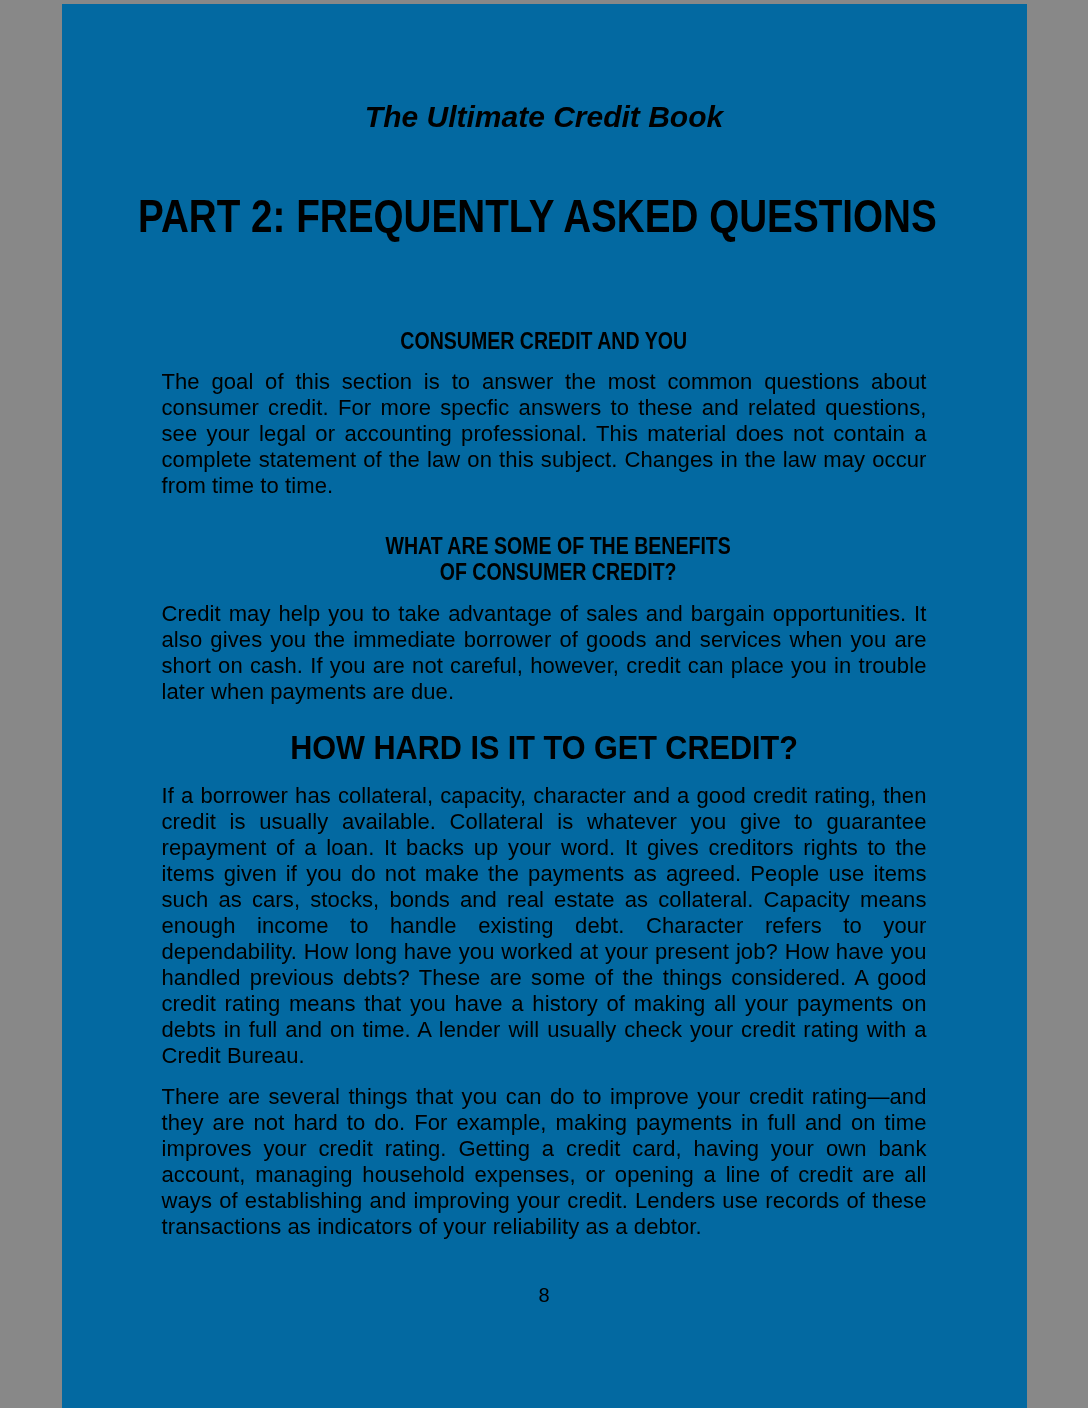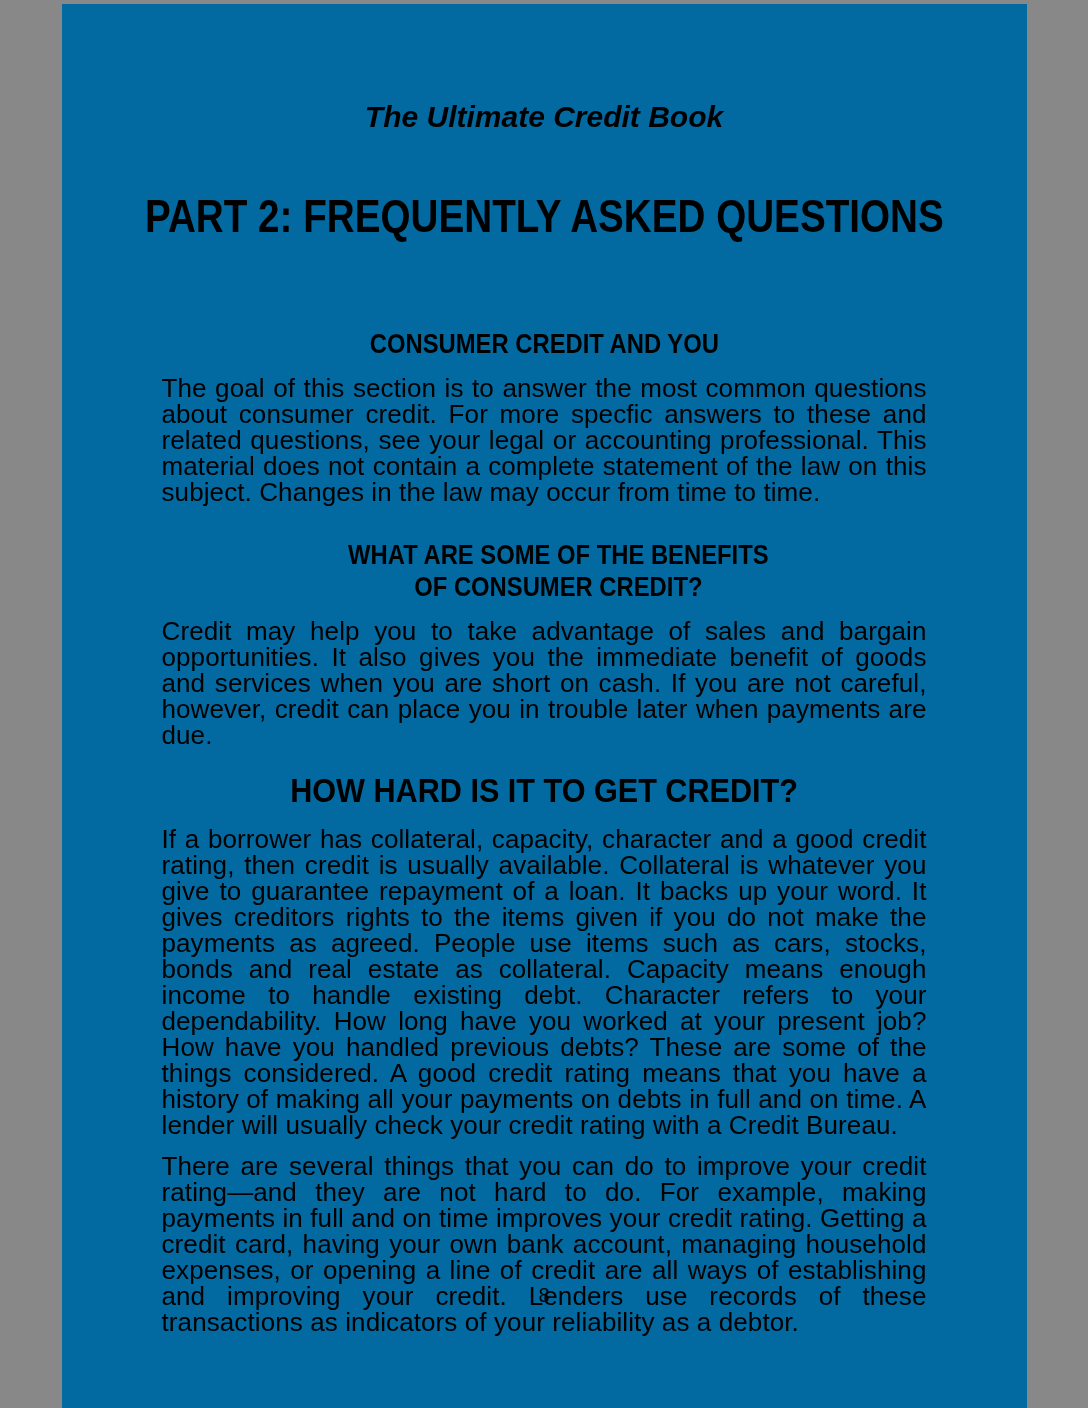--- a/index.html
+++ b/index.html
@@ -20,35 +20,35 @@
   .book-title {
     margin-top: 95px;
     text-align: center;
     font-size: 30px;
     line-height: 1.2;
     font-weight: bold;
     font-style: italic;
   }
   .part-title {
     margin-top: 56px;
-    text-align: center;
+    text-align: left;
     font-size: 46px;
     line-height: 1.1;
     font-weight: bold;
     white-space: nowrap;
   }
   .part-title .condense {
     display: inline-block;
     transform: scaleX(0.84);
     transform-origin: center;
   }
   .h1 {
     margin-top: 86px;
     text-align: center;
-    font-size: 28px;
+    font-size: 23px;
     line-height: 1.15;
     font-weight: bold;
     white-space: nowrap;
   }
   .h1 .condense {
     display: inline-block;
     transform: scaleX(0.85);
     transform-origin: center;
     text-align: center;
   }
@@ -62,21 +62,21 @@
     font-weight: bold;
     white-space: nowrap;
   }
   .h2 .condense {
     display: inline-block;
     transform: scaleX(0.90);
     transform-origin: center;
   }
   .para {
     margin: 15px 100px 0 100px;
-    font-size: 26px;
+    font-size: 22px;
     line-height: 26px;
     text-align: justify;
     letter-spacing: 0.1px;
   }
   .page-number {
     position: absolute;
     top: 1280px;
     left: 0;
     width: 100%;
     text-align: center;
@@ -98,21 +98,21 @@
     <span class="condense">CONSUMER CREDIT AND YOU</span>
   </div>
   <p class="para">The goal of this section is to answer the most common questions about consumer credit. For more specfic answers to these and related questions, see your legal or accounting professional. This material does not contain a complete statement of the law on this subject. Changes in the law may occur from time to time.</p>
 
   <div class="h1 two-line">
     <span class="condense">
       <span>WHAT ARE SOME OF THE BENEFITS</span>
       <span>OF CONSUMER CREDIT?</span>
     </span>
   </div>
-  <p class="para">Credit may help you to take advantage of sales and bargain opportunities. It also gives you the immediate benefit of goods and services when you are short on cash. If you are not careful, however, credit can place you in trouble later when payments are due.</p>
+  <p class="para">Credit may help you to take advantage of sales and bargain opportunities. It also gives you the immediate borrower of goods and services when you are short on cash. If you are not careful, however, credit can place you in trouble later when payments are due.</p>
 
   <div class="h2">
     <span class="condense">HOW HARD IS IT TO GET CREDIT?</span>
   </div>
   <p class="para">If a borrower has collateral, capacity, character and a good credit rating, then credit is usually available. Collateral is whatever you give to guarantee repayment of a loan. It backs up your word. It gives creditors rights to the items given if you do not make the payments as agreed. People use items such as cars, stocks, bonds and real estate as collateral. Capacity means enough income to handle existing debt. Character refers to your dependability. How long have you worked at your present job? How have you handled previous debts? These are some of the things considered. A good credit rating means that you have a history of making all your payments on debts in full and on time. A lender will usually check your credit rating with a Credit Bureau.</p>
 
   <p class="para">There are several things that you can do to improve your credit rating—and they are not hard to do. For example, making payments in full and on time improves your credit rating. Getting a credit card, having your own bank account, managing household expenses, or opening a line of credit are all ways of establishing and improving your credit. Lenders use records of these transactions as indicators of your reliability as a debtor.</p>
 
   <div class="page-number">8</div>
 

